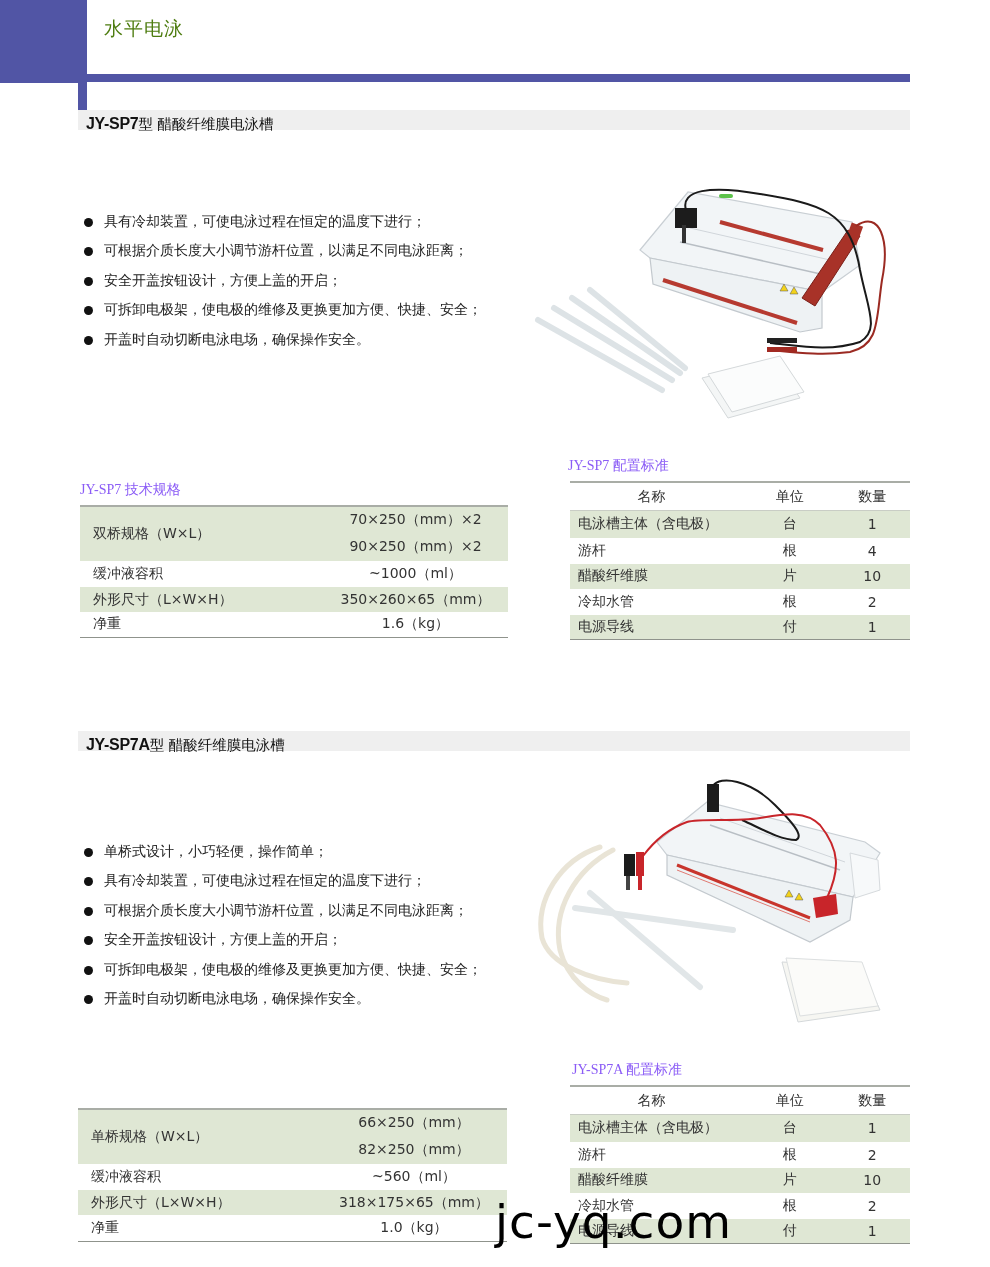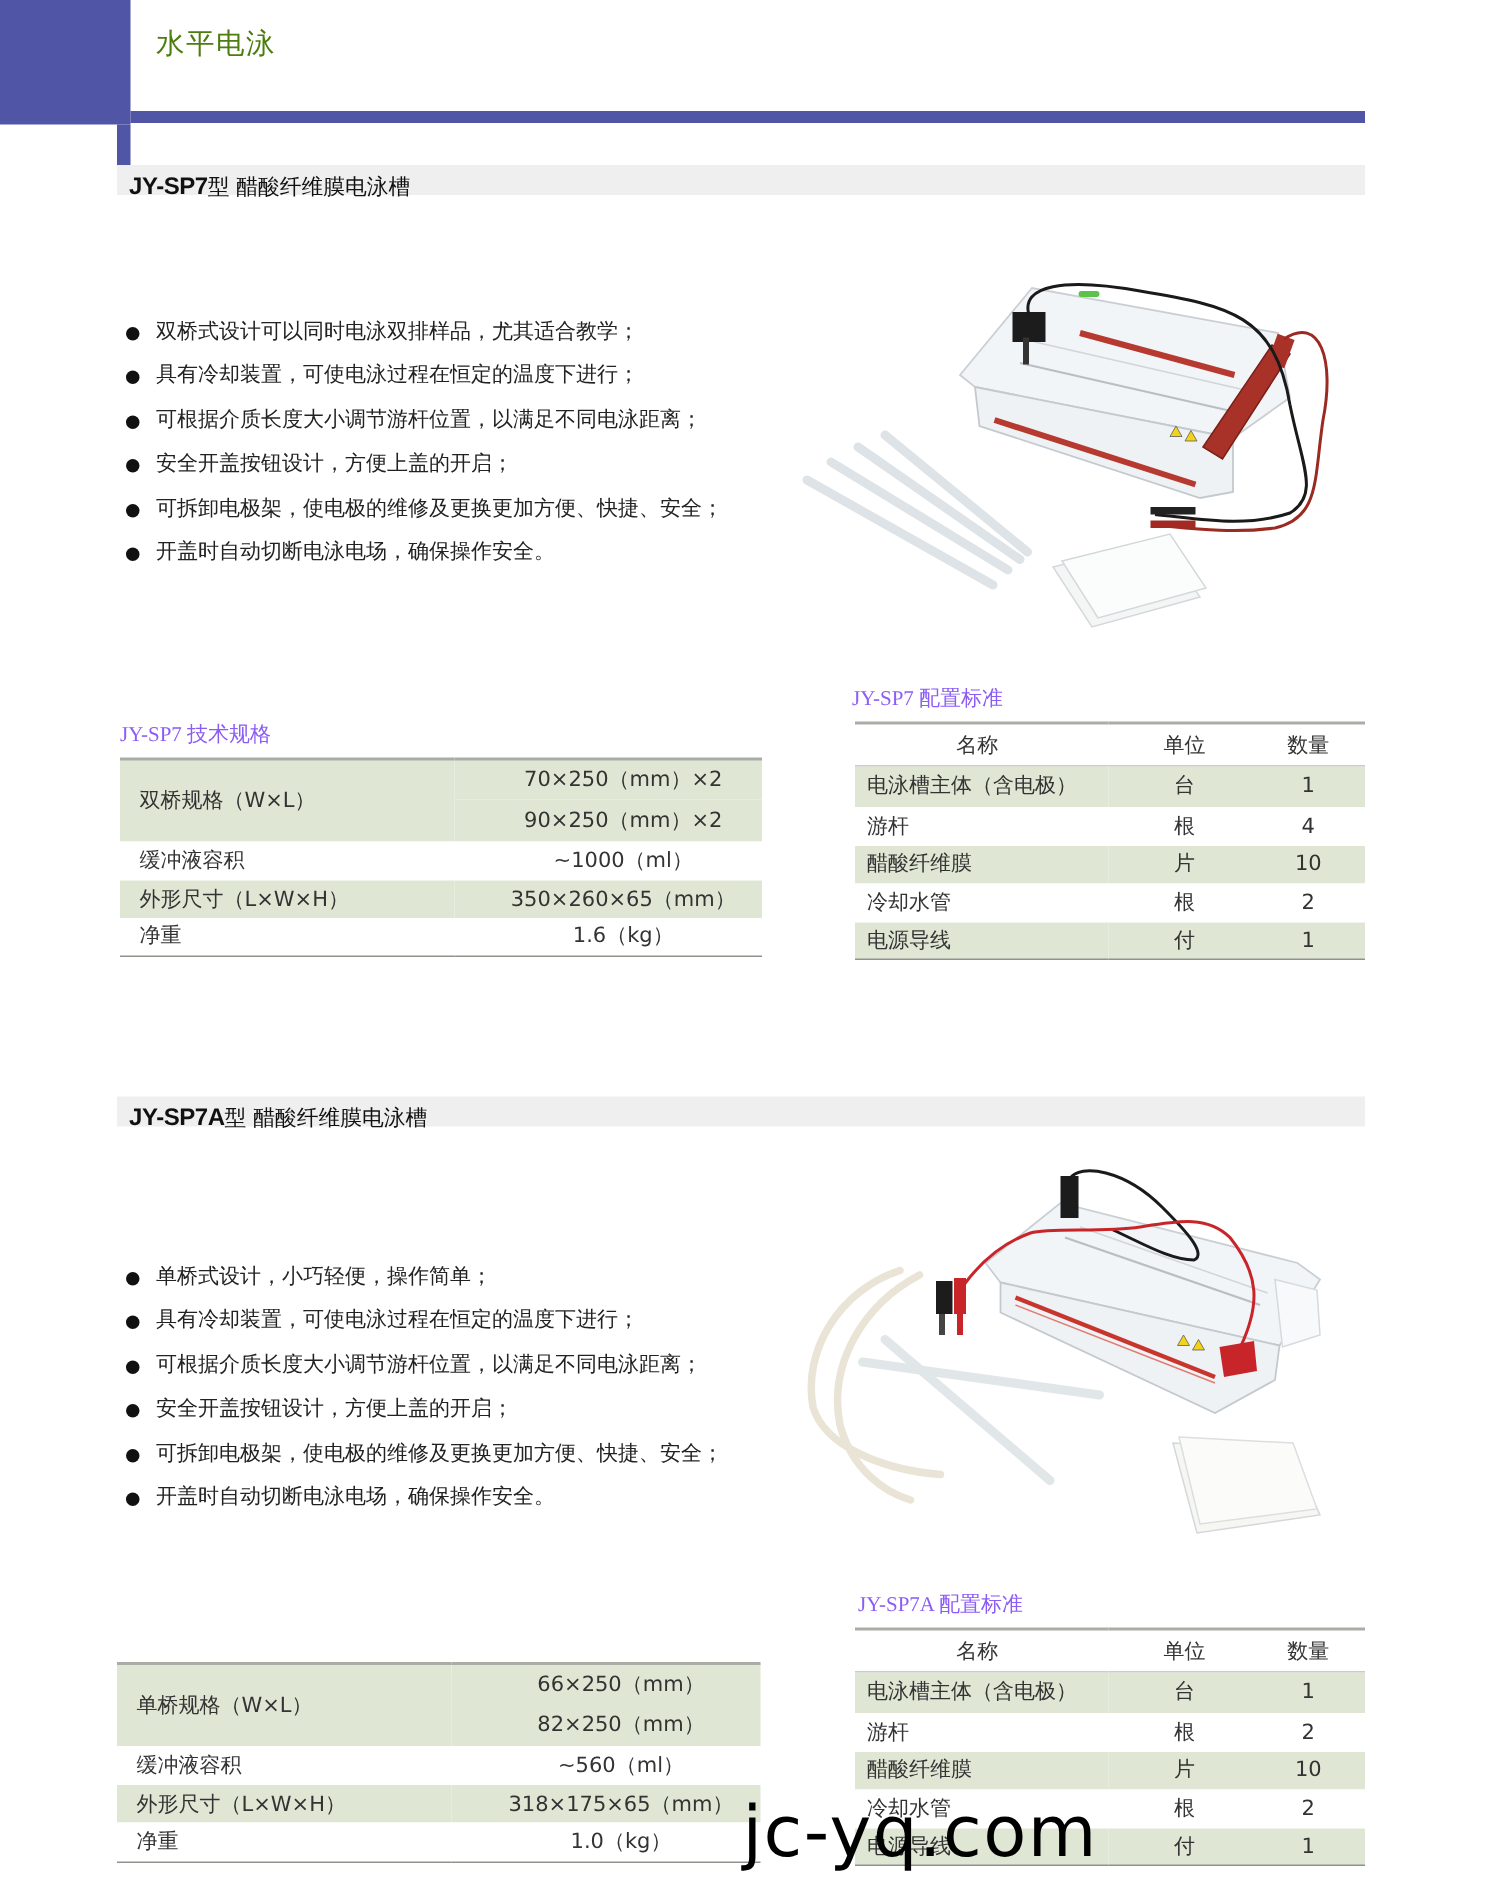--- a/index.html
+++ b/index.html
@@ -60,21 +60,20 @@
 <div class="abs brand-block"></div>
 <div class="abs brand-stem"></div>
 <div class="abs brand-bar"></div>
 <div class="abs category-title">水平电泳</div>
 
 <div class="abs sec-bar" style="top:110px;">
   <span class="model">JY-SP7</span><span class="suffix">型 醋酸纤维膜电泳槽</span>
 </div>
 
 <ul class="abs features" style="top:207px;">
-  <li><span class="dot"></span><span>双桥式设计可以同时电泳双排样品，尤其适合教学；</span></li>
   <li><span class="dot"></span><span>具有冷却装置，可使电泳过程在恒定的温度下进行；</span></li>
   <li><span class="dot"></span><span>可根据介质长度大小调节游杆位置，以满足不同电泳距离；</span></li>
   <li><span class="dot"></span><span>安全开盖按钮设计，方便上盖的开启；</span></li>
   <li><span class="dot"></span><span>可拆卸电极架，使电极的维修及更换更加方便、快捷、安全；</span></li>
   <li><span class="dot"></span><span>开盖时自动切断电泳电场，确保操作安全。</span></li>
 </ul>
 
 <svg class="abs photo" style="left:530px; top:180px;" width="380" height="245" viewBox="0 0 380 245">
   <g>
     <polygon points="110,70 158,12 322,42 330,85 292,112 120,78" fill="#f2f5f7" stroke="#c9cfd4" stroke-width="1.2"></polygon>

